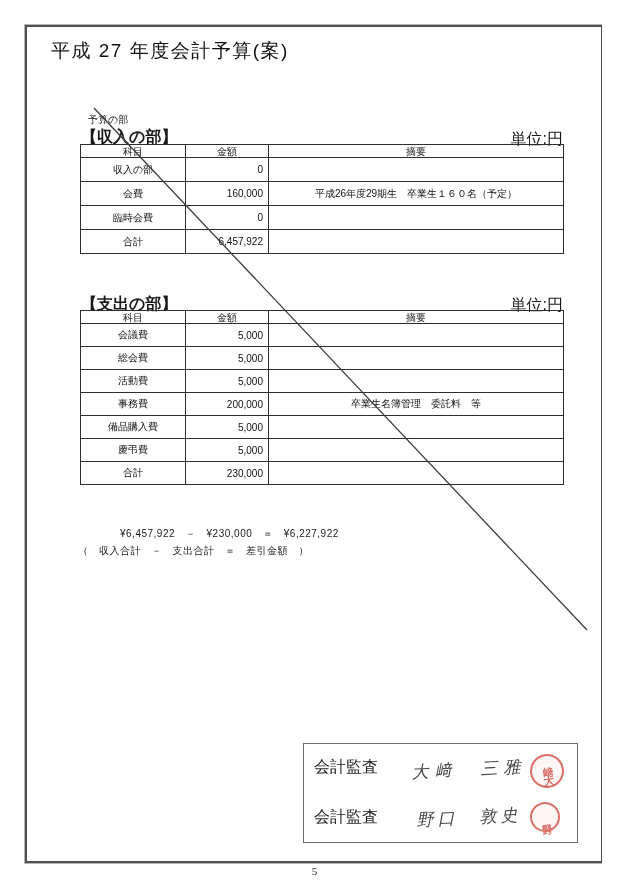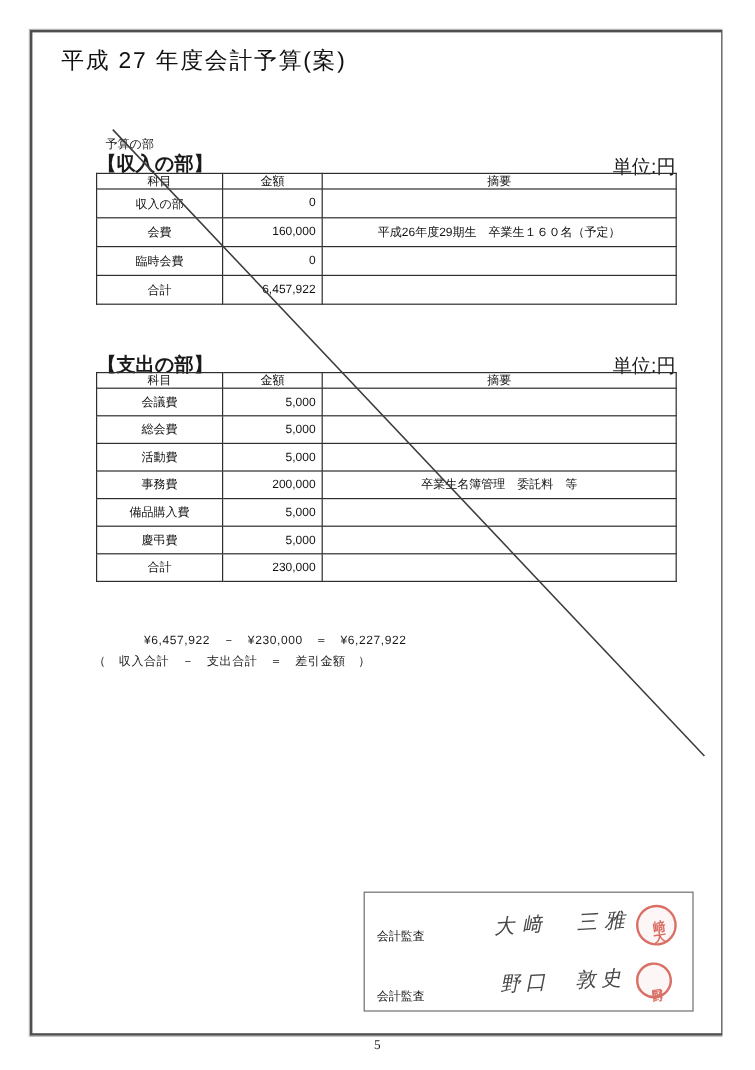--- a/index.html
+++ b/index.html
@@ -53,21 +53,21 @@
   td.c-note { text-align:center; }
 
   .formula-line1 { position:absolute; left:84px; top:527px; font-size:10px; letter-spacing:0.5px;margin-left:36px; }
   .formula-line2 { position:absolute; left:78px; top:544px; font-size:10px; letter-spacing:0.5px; }
 
   .audit-box {
     position:absolute; left:303px; top:743px; width:275px; height:100px;
     border:1px solid #6e6e6e; background:#fff;
   }
   .audit-row { position:relative; height:50px; }
-  .audit-label { position:absolute; left:10px; top:29px; font-size:10px; color:#222;font-family:Liberation Mono, monospace; }
+  .audit-label { position:absolute; left:10px; top:13px; font-size:16px; color:#222;font-family:Liberation Mono, monospace; }
   .audit-sig {
     position:absolute; left:80px; top:14px; width:170px; text-align:center;
     font-family:"Liberation Serif","DejaVu Serif",serif;
     font-style:italic; font-size:17px; color:#474747;
     letter-spacing:6px; transform:rotate(-3deg);
   }
   .audit-row.second .audit-sig { top:12px; letter-spacing:4px; }
   .seal {
     position:absolute; border-radius:50%;
     border:2px solid #d4574b; color:#d4574b; opacity:0.85;

